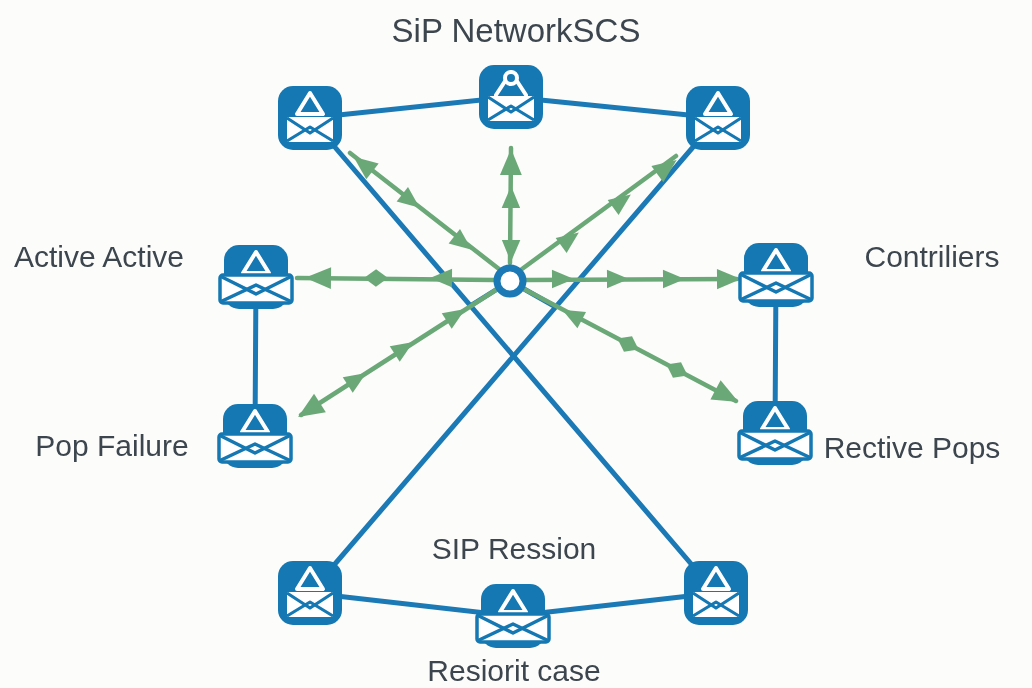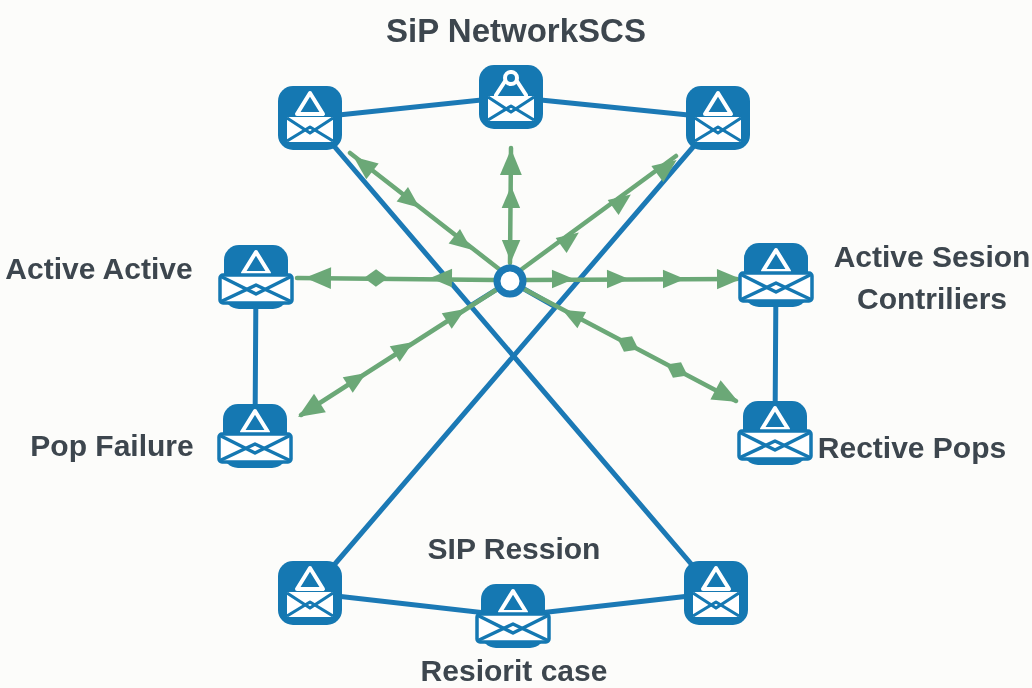--- a/index.html
+++ b/index.html
@@ -7,21 +7,21 @@
     position:relative;width:1032px;height:688px;overflow:hidden;
     background:#fcfcfa;
     font-family:"Liberation Sans", sans-serif;
   }
   svg.diagram{position:absolute;left:0;top:0;}
   .dlabel{
     position:absolute;
     transform:translateX(-50%);
     text-align:center;
     color:#3d464e;
-    font-weight:700;
+    font-weight:400;
     line-height:1.40;
     white-space:nowrap;
   }
   .dlabel span{display:block;}
 </style>
 </head>
 <body>
 
 <div class="scene" style="background: rgb(252, 252, 250);">
   <svg id="diagram-svg" class="diagram" width="1032" height="688" viewBox="0 0 1032 688">
@@ -193,25 +193,24 @@
           <rect x="9" y="31" width="46" height="25" rx="2" fill="#ffffff"></rect>
           <polyline points="9,32 32,47 55,32" fill="none" stroke="#1578b2" stroke-width="3.2" stroke-linejoin="round"></polyline>
           <polyline points="9,55 32,41 55,55" fill="none" stroke="#1578b2" stroke-width="3.2" stroke-linejoin="round"></polyline>
         </g>
       </g>
     </svg>
 
   <div class="dlabel" style="left: 516px; top: 8px; font-size: 33px; color: rgb(61, 70, 78);">
     <span>SiP NetworkSCS</span>
   </div>
-  <div class="dlabel" style="left: 99px; top: 248px; font-size: 30px; color: rgb(61, 70, 78);">
+  <div class="dlabel" style="left: 99px; top: 236px; font-size: 30px; color: rgb(61, 70, 78);">
     <span>Active Active</span>
   </div>
   <div class="dlabel" style="left: 932px; top: 236px; font-size: 30px; color: rgb(61, 70, 78);">
-    <span>Active Sesion</span>
     <span>Contriliers</span>
   </div>
   <div class="dlabel" style="left: 112px; top: 425px; font-size: 30px; color: rgb(61, 70, 78); text-align: center;">
     <span>Pop Failure</span>
   </div>
   <div class="dlabel" style="left: 514px; top: 528px; font-size: 30px; color: rgb(61, 70, 78);">
     <span>SIP Ression</span>
   </div>
   <div class="dlabel" style="left: 912px; top: 427px; font-size: 30px; color: rgb(61, 70, 78);">
     <span>Rective Pops</span>

